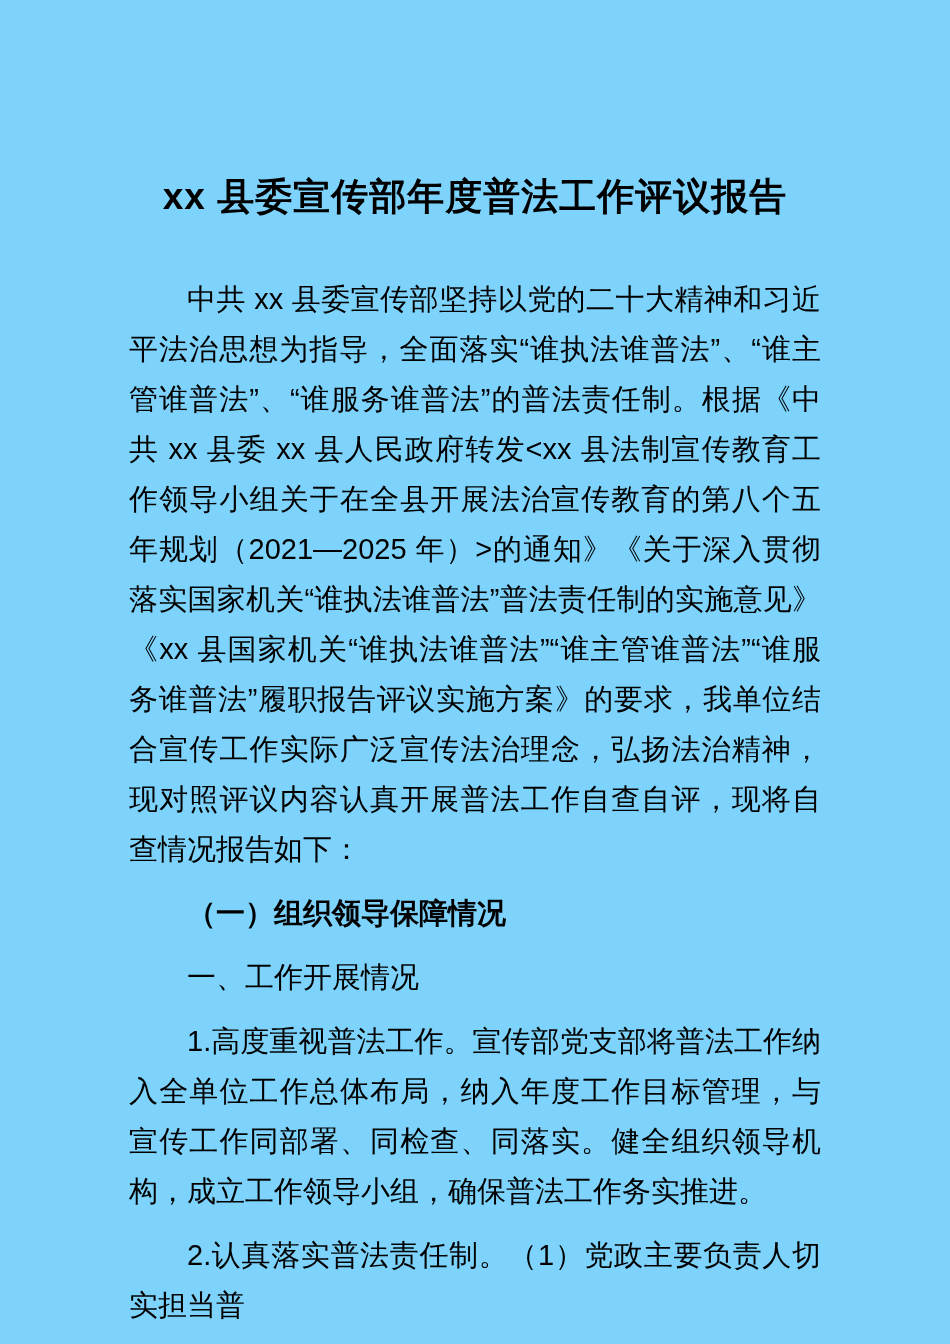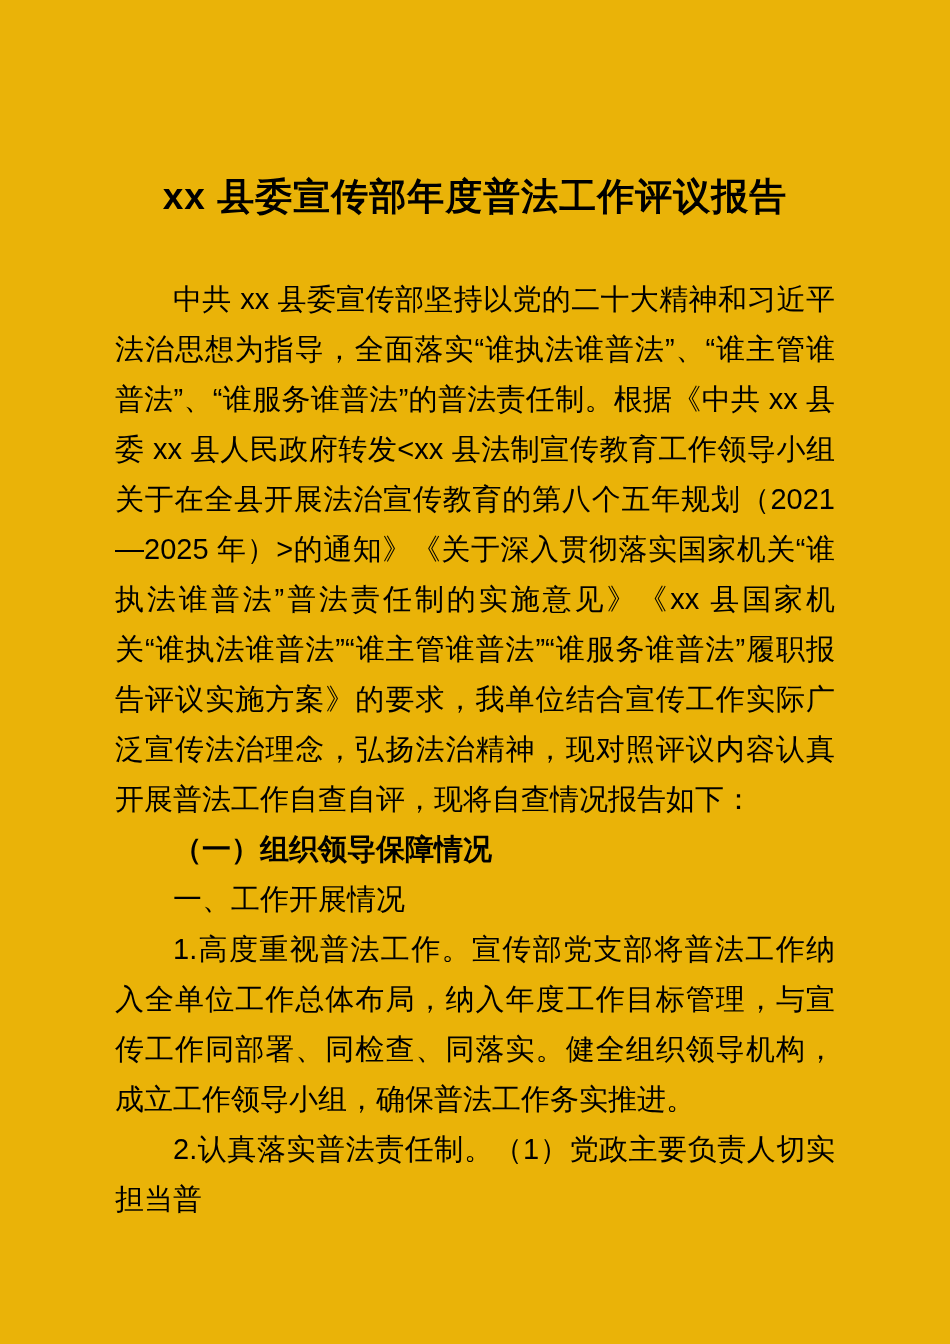--- a/index.html
+++ b/index.html
@@ -5,39 +5,39 @@
   html, body {
     margin: 0;
     padding: 0;
     background: #ffffff;
   }
   .page {
     position: relative;
     width: 950px;
     height: 1344px;
     margin: 0 auto;
-    background: #eab308;
+    background: #7dd3fc;
     box-sizing: border-box;
     padding: 172px 115px 0 115px;
     overflow: hidden;
     color: #000000;
     font-family: "Liberation Sans", "DejaVu Sans", sans-serif;
   }
   .doc-title {
     font-size: 37px;
     line-height: 50px;
     font-weight: 700;
     text-align: center;
     margin: 0 0 52px 0;
     letter-spacing: 1px;
   }
   .para {
     font-size: 29px;
     line-height: 50px;
-    margin: 0;
+    margin: 14px;
     text-align: justify;
     text-justify: inter-character;
     text-indent: 2em;
     word-break: break-all;
   }
   .para.bold {
     font-weight: 700;
   }
 </style>
 </head>

